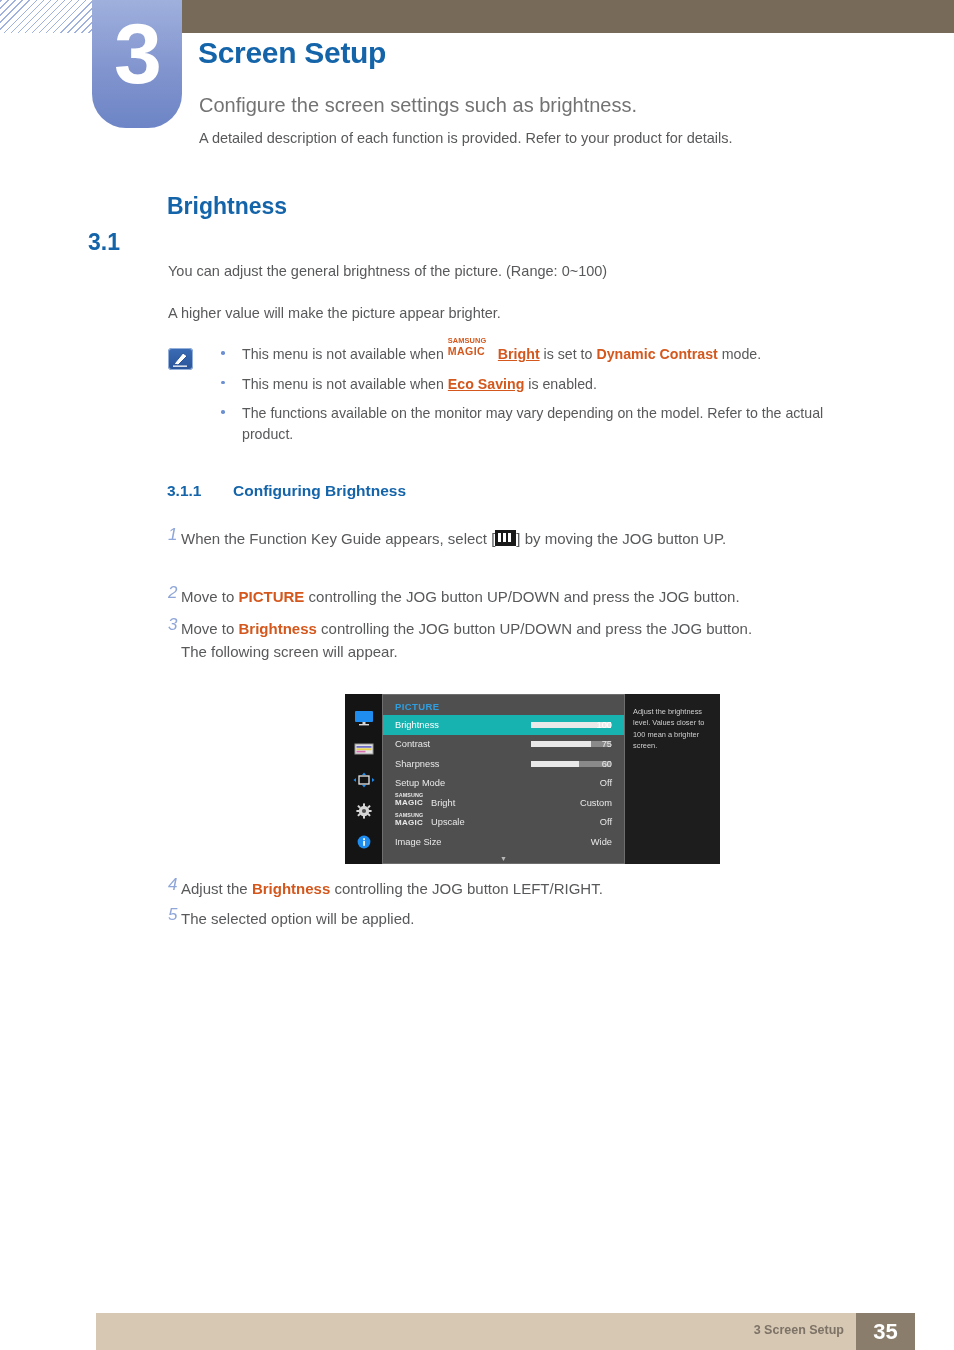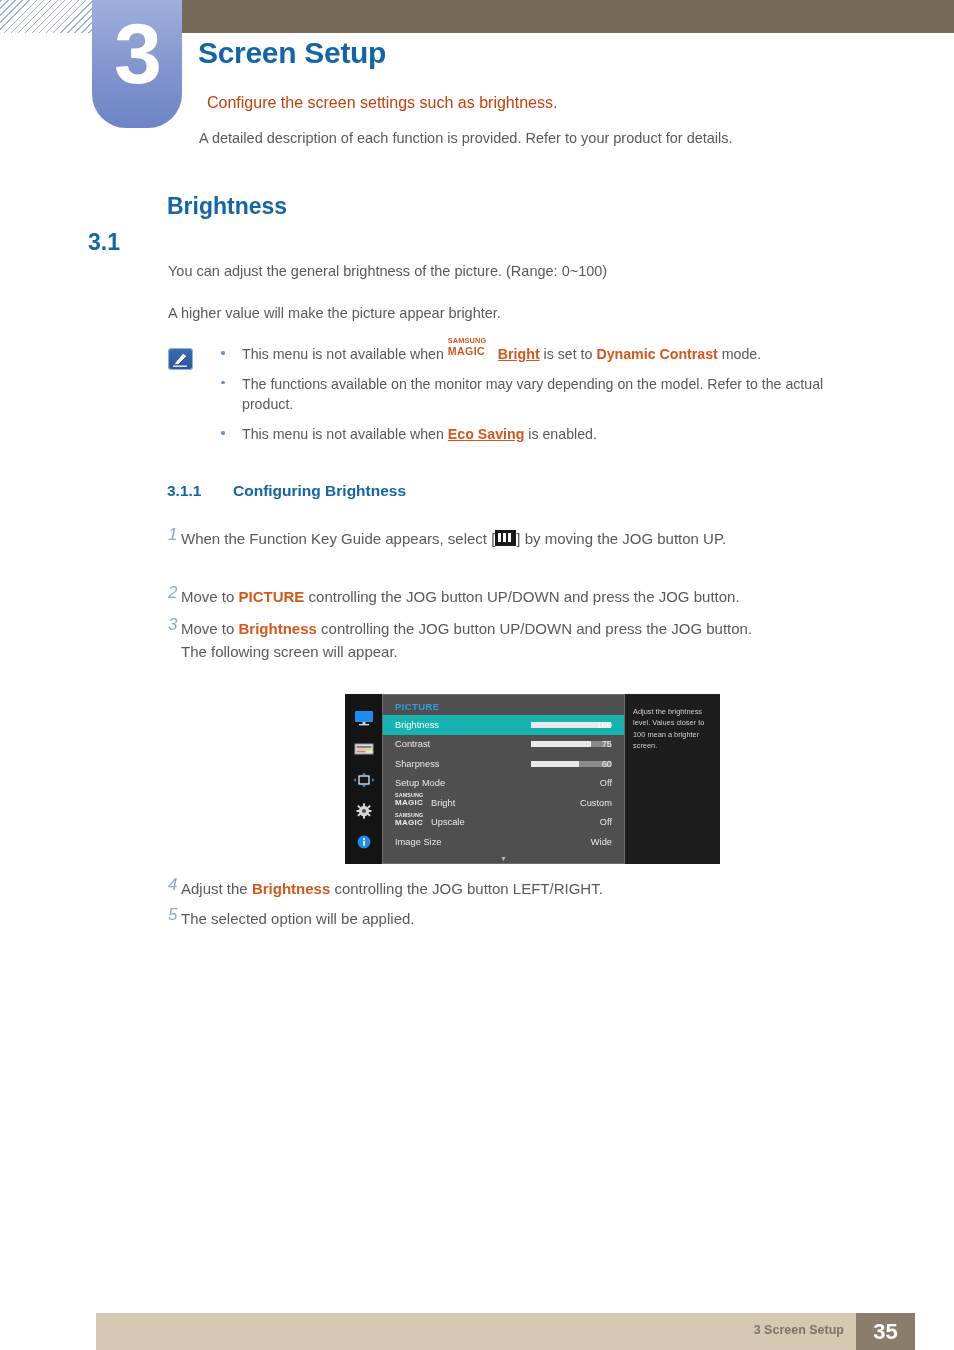--- a/index.html
+++ b/index.html
@@ -34,22 +34,22 @@
     letter-spacing:-2px;
   }
 
   
   .chap-title {
     position:absolute; left:198px; top:36px;
     font-size:30px; font-weight:bold; color:#1464aa;
     letter-spacing:-.3px;
   }
   .chap-sub1 {
-    position:absolute; left:207px; top:94px;
-    font-size:16px; color:#c2410c;
+    position:absolute; left:199px; top:94px;
+    font-size:20px; color:#737373;
   }
   .chap-sub2 {
     position:absolute; left:199px; top:130px;
     font-size:14.5px; color:#58595b;
   }
 
   
   .sec-num {
     position:absolute; left:88px; top:193px;
     font-size:23px; font-weight:bold; color:#1464aa;margin-top:36px;
@@ -242,25 +242,25 @@
     <rect x="1" y="14.5" width="14" height="1.3" fill="#ffffff"></rect>
   </svg>
 </div>
 <div class="note-list">
   <div class="note-li">
     <span class="dot"></span>
     <span>This menu is not available when </span><span class="magic"><i class="s">SAMSUNG</i><i class="m">MAGIC</i></span><span class="ln">Bright</span><span> is set to </span><span class="oh">Dynamic Contrast</span><span> mode.</span>
   </div>
   <div class="note-li">
     <span class="dot"></span>
-    <span>The functions available on the monitor may vary depending on the model. Refer to the actual product.</span>
+    <span>This menu is not available when </span><span class="ln">Eco Saving</span><span> is enabled.</span>
   </div>
   <div class="note-li">
     <span class="dot"></span>
-    <span>This menu is not available when </span><span class="ln">Eco Saving</span><span> is enabled.</span>
+    <span>The functions available on the monitor may vary depending on the model. Refer to the actual product.</span>
   </div>
 </div>
 
 <div class="subsec-num">3.1.1</div>
 <div class="subsec-title">Configuring Brightness</div>
 
 <div class="step s1">
   <span class="n">1</span>
   <div class="t">
     <span>When the Function Key Guide appears, select [</span><span class="jog-icon"><b></b><b></b><b></b></span><span>] by moving the JOG button UP.</span>

